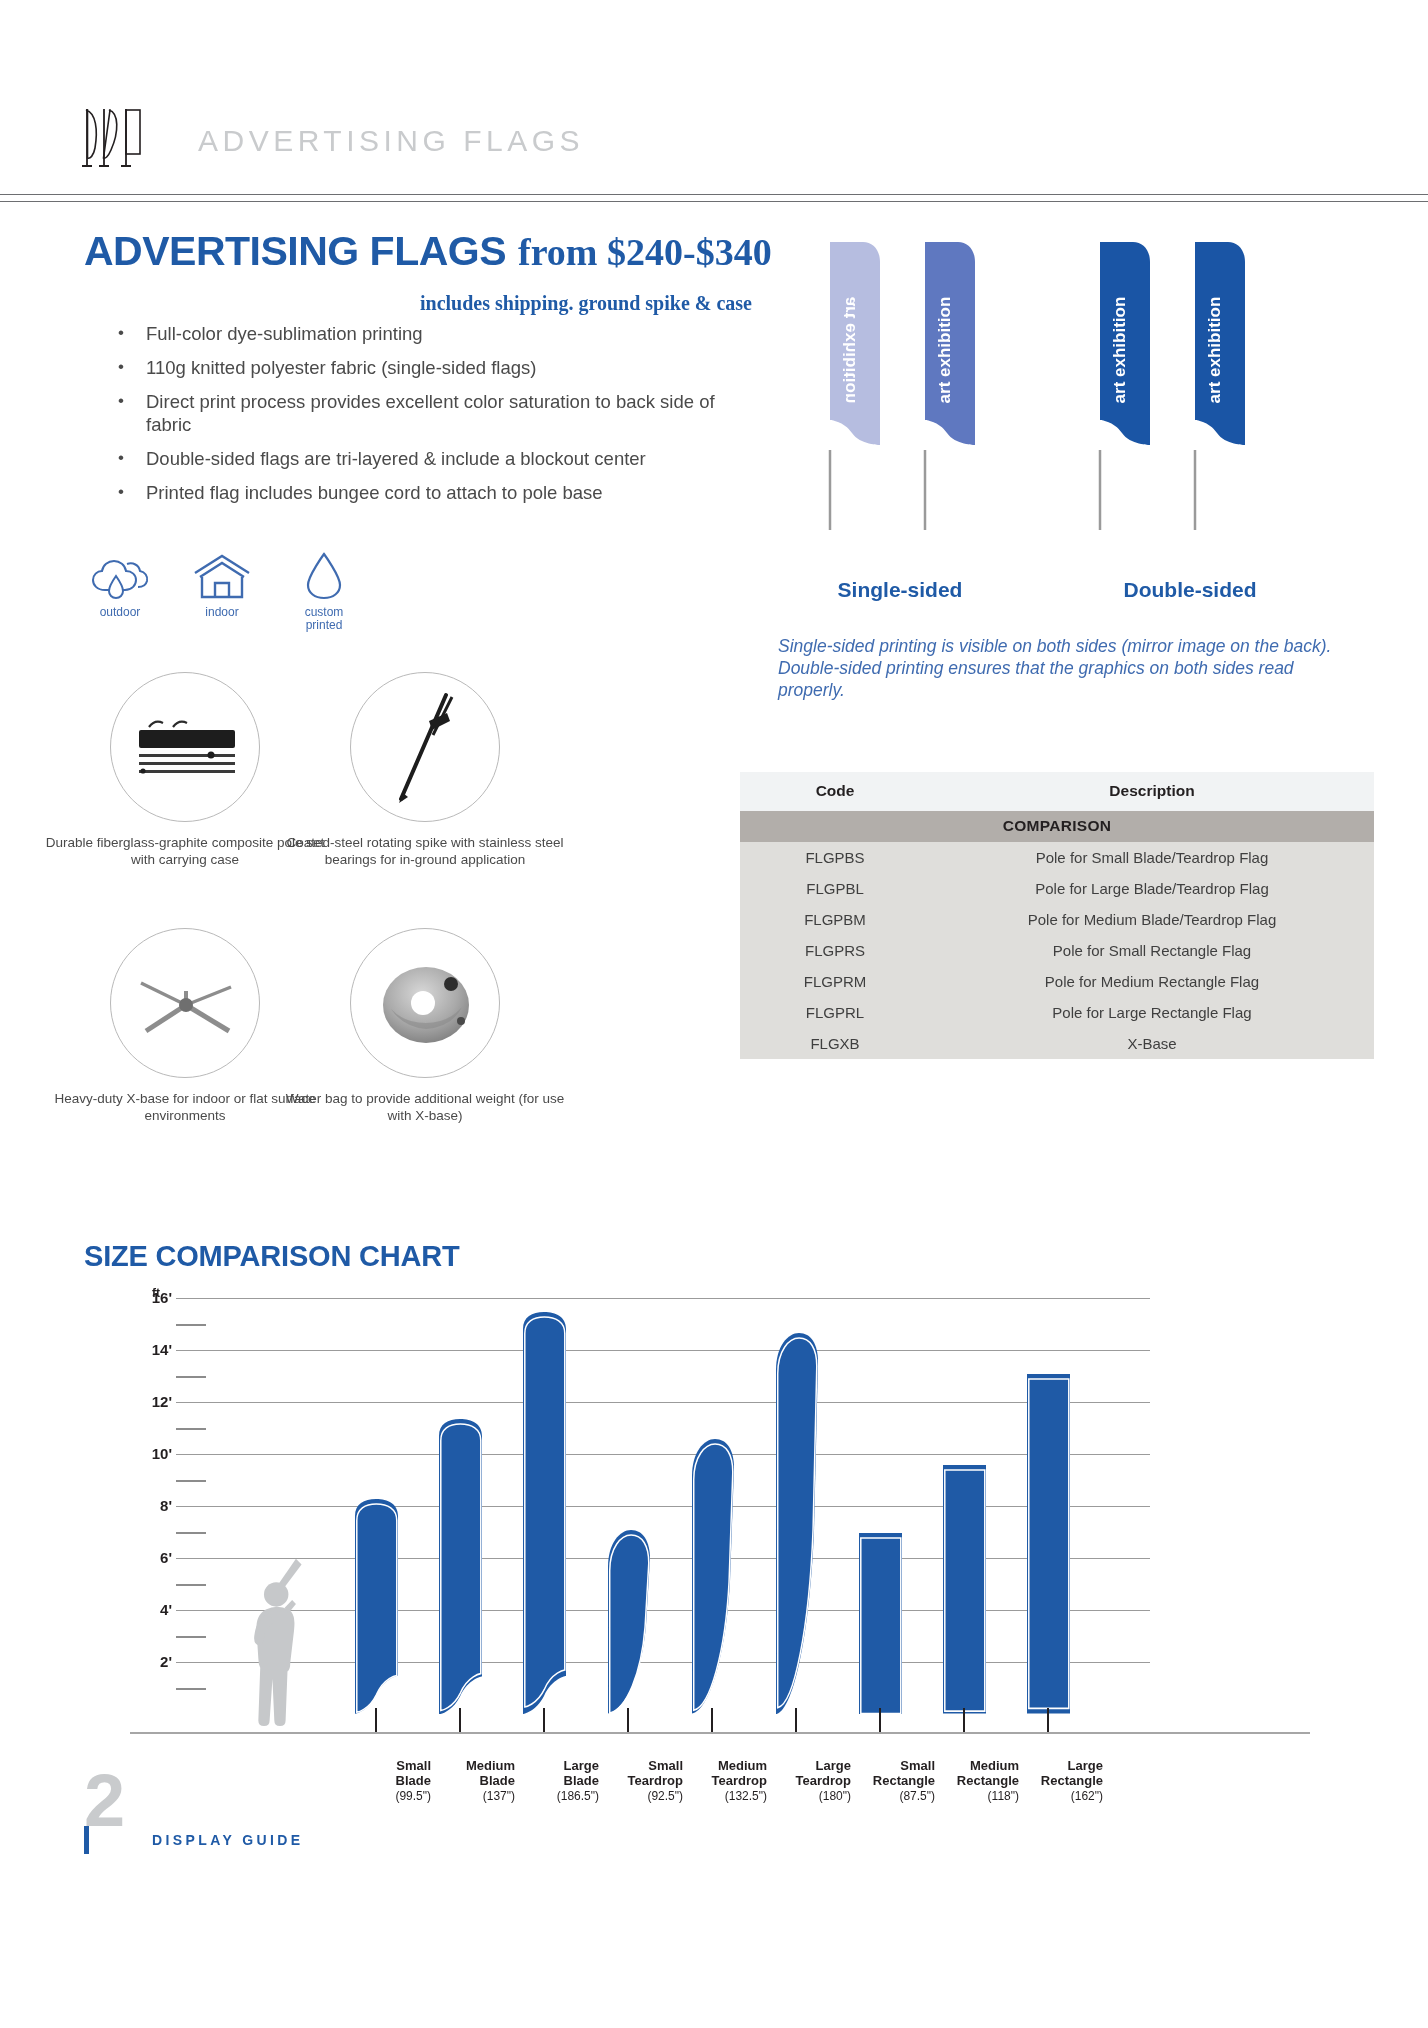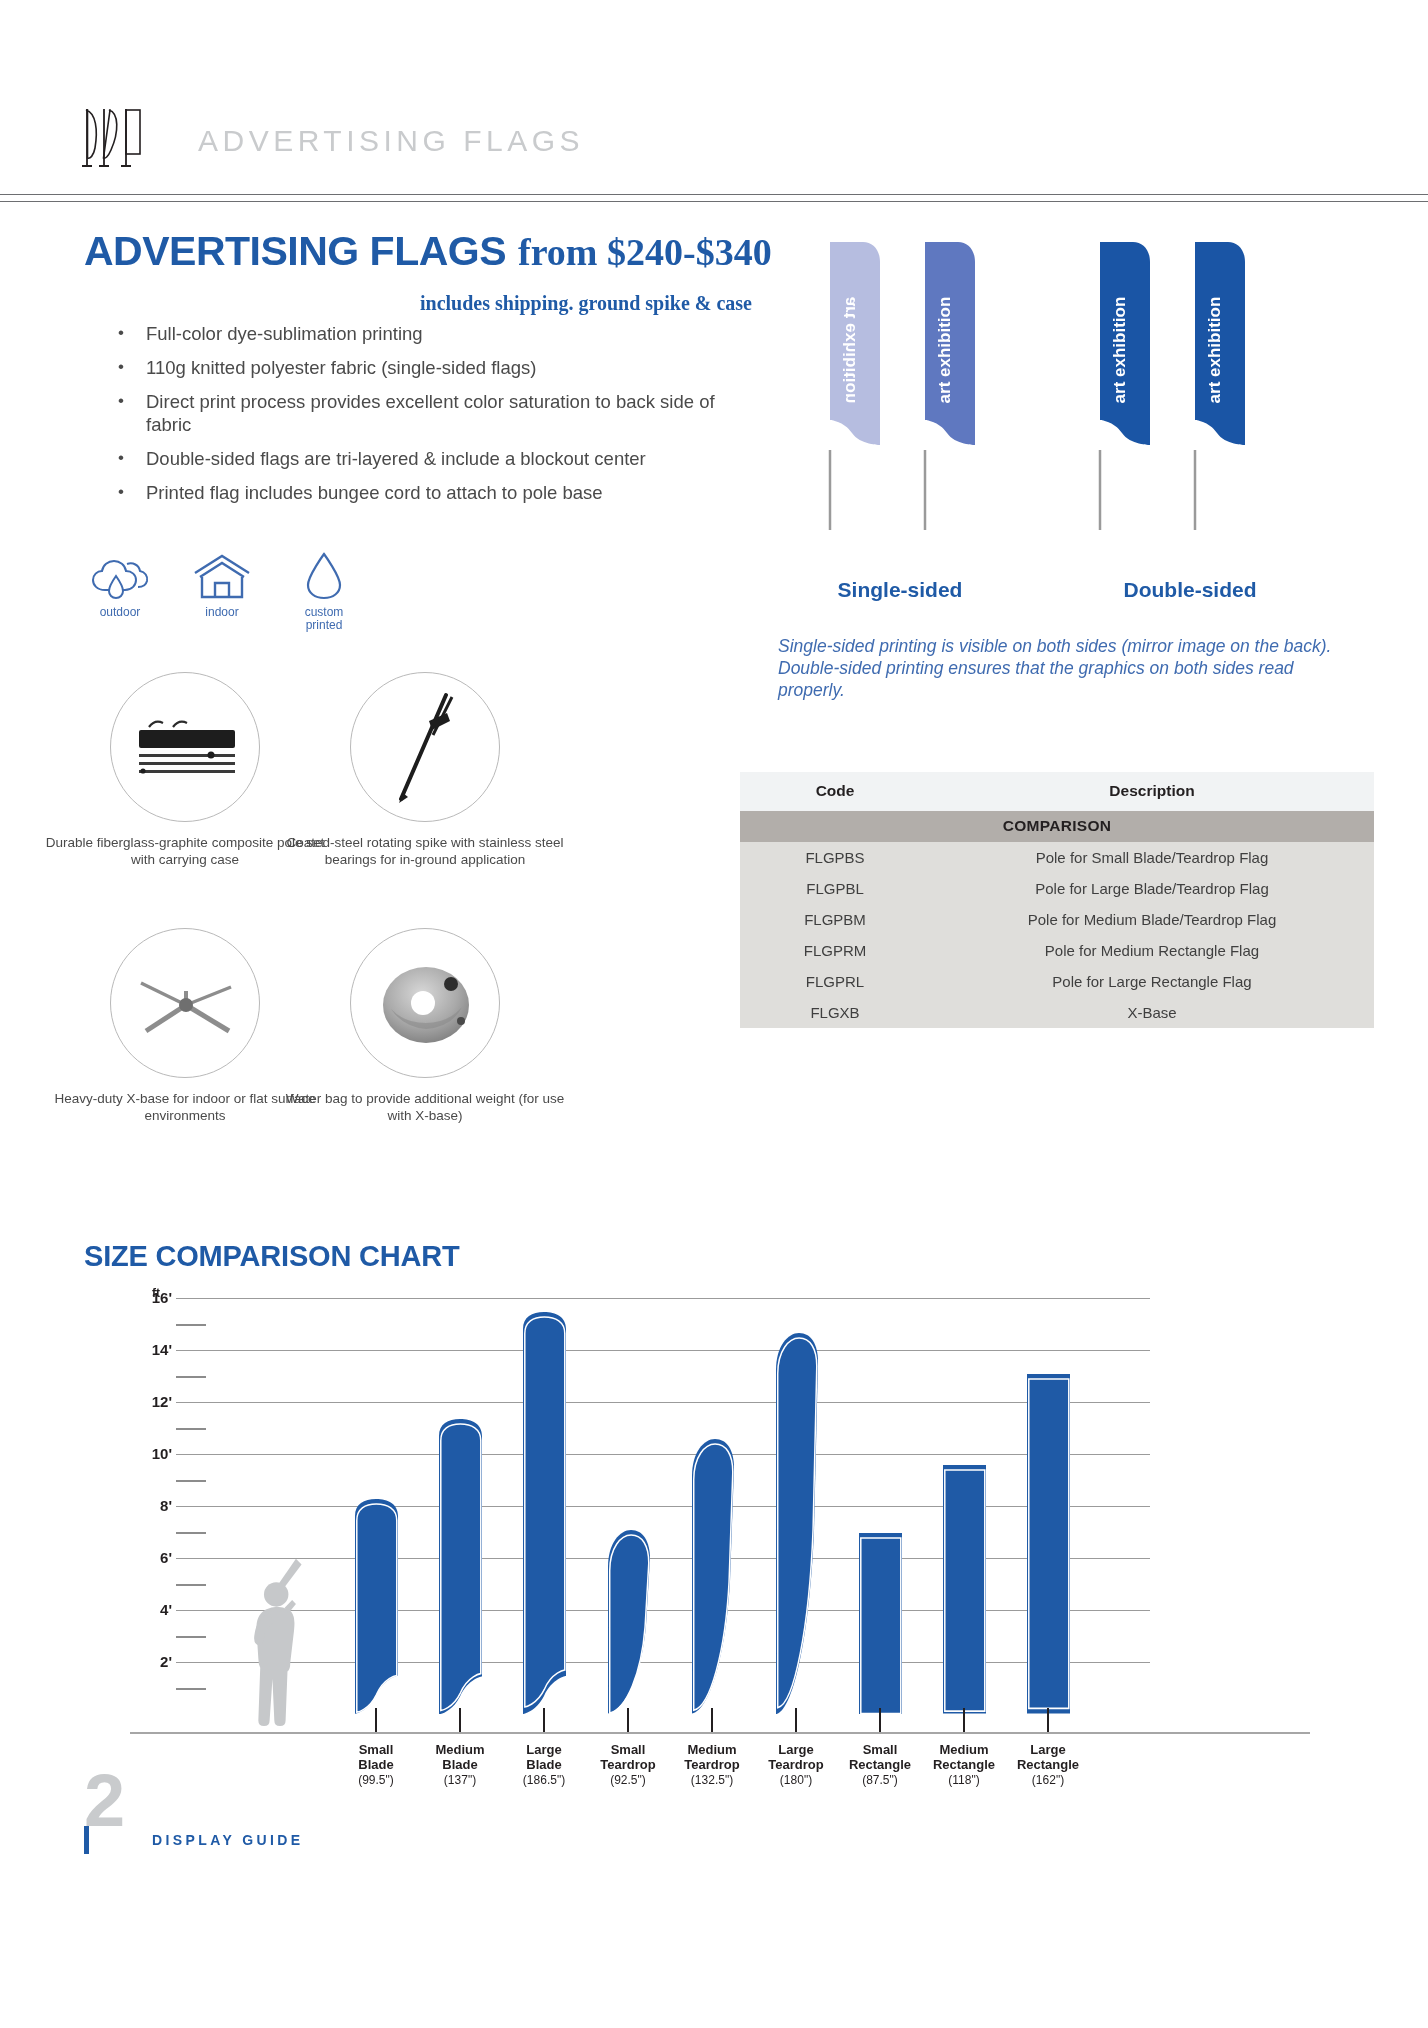--- a/index.html
+++ b/index.html
@@ -129,22 +129,22 @@
   }
   .ytick-label {
     position: absolute; width: 42px; text-align: right; font-size: 15px;
     font-weight: 700; color: #231f20;
   }
   .gridline { position: absolute; height: 1px; background: #9b9b9b; }
   .minor-tick { position: absolute; height: 2px; background: #8c8c8c; width: 30px; left: 46px; }
   .axis-baseline { position: absolute; left: 0; width: 1180px; height: 2px; background: #a6a6a6; }
   .bar-tick { position: absolute; width: 2px; height: 24px; background: #231f20; }
   .xcat {
-    position: absolute; text-align: center; font-size: 13px; font-weight: 700;
-    color: #231f20; line-height: 15px; width: 110px;
+    position: absolute; text-align: right; font-size: 13px; font-weight: 700;
+    color: #231f20; line-height: 15px; width: 110px; margin-top: 16px;
   }
   .xcat .dim { font-weight: 400; font-size: 12px; display: block; margin-top: 1px; }
 
   
   #page-number {
     position: absolute; left: 84px; top: 1764px; font-size: 74px;
     font-weight: 700; color: #c9cbcd; line-height: 1;
   }
   #footer-label {
     position: absolute; left: 152px; top: 1832px; font-size: 14px;
@@ -261,20 +261,24 @@
       <td>FLGPBS</td>
       <td>Pole for Small Blade/Teardrop Flag</td>
     </tr>
     <tr>
       <td>FLGPBL</td>
       <td>Pole for Large Blade/Teardrop Flag</td>
     </tr>
     <tr>
       <td>FLGPBM</td>
       <td>Pole for Medium Blade/Teardrop Flag</td>
+    </tr>
+    <tr>
+      <td>FLGPRS</td>
+      <td>Pole for Small Rectangle Flag</td>
     </tr>
     <tr>
       <td>FLGPRM</td>
       <td>Pole for Medium Rectangle Flag</td>
     </tr>
     <tr>
       <td>FLGPRL</td>
       <td>Pole for Large Rectangle Flag</td>
     </tr>
     <tr>

